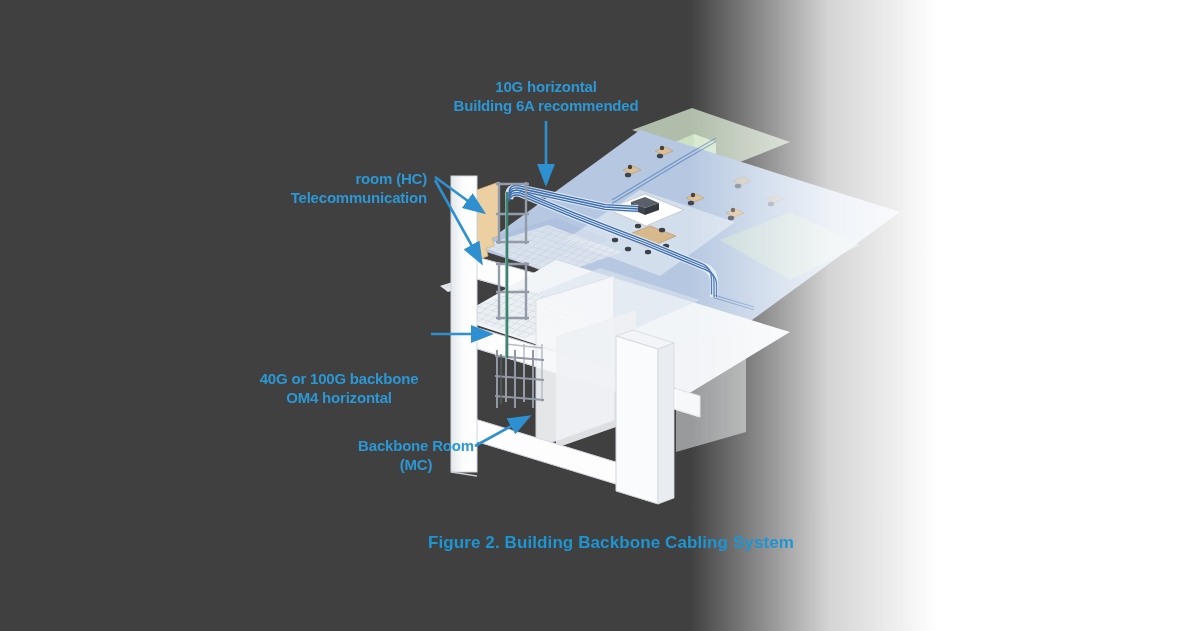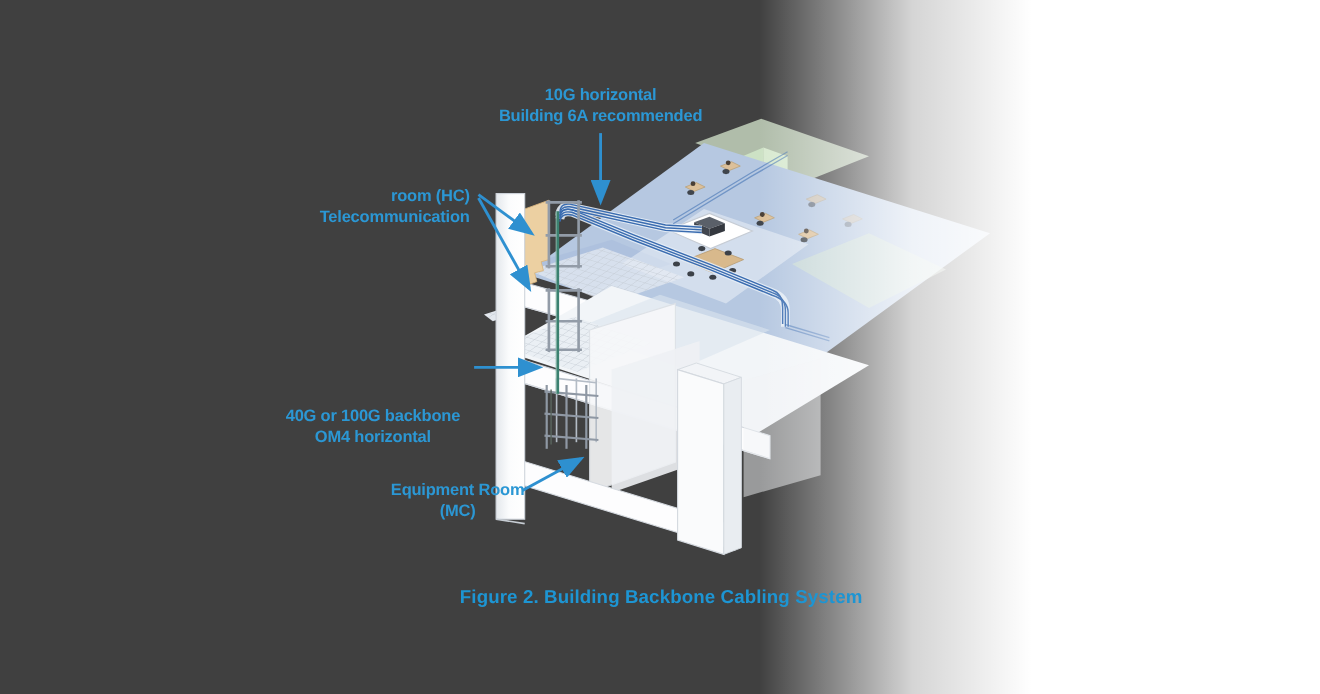--- a/index.html
+++ b/index.html
@@ -10,21 +10,21 @@
   .callout{
     position:absolute;color:#2b97d4;font-weight:bold;font-size:15px;line-height:19px;
     letter-spacing:-0.2px;text-align:center;
   }
   .callout span{display:block;}
   #callout-horizontal{left:430px;top:77px;width:232px;}
   #callout-telecom{left:250px;top:169px;width:177px;text-align:right;}
   #callout-backbone{left:252px;top:321px;width:174px;margin-top:48px;}
   #callout-equipment{left:346px;top:436px;width:140px;}
   #figure-caption{
-    position:absolute;left:418px;top:533px;color:#1d95d3;font-weight:bold;
+    position:absolute;left:428px;top:533px;color:#1d95d3;font-weight:bold;
     font-size:17px;line-height:20px;letter-spacing:0.1px;white-space:nowrap;
   }
   svg{position:absolute;left:0;top:0;}
 </style>
 </head>
 <body>
 
 <div id="canvas">
 
   <svg width="1200" height="631" viewBox="0 0 1200 631">
@@ -237,19 +237,19 @@
     <span>room (HC)</span>
     <span>Telecommunication</span>
   </div>
 
   <div class="callout" id="callout-backbone">
     <span>40G or 100G backbone</span>
     <span>OM4 horizontal</span>
   </div>
 
   <div class="callout" id="callout-equipment">
-    <span>Equipment Room</span>
+    <span>Backbone Room</span>
     <span>(MC)</span>
   </div>
 
   <div id="figure-caption">Figure 2. Building Backbone Cabling System</div>
 
 </div>
 
 </body></html>

